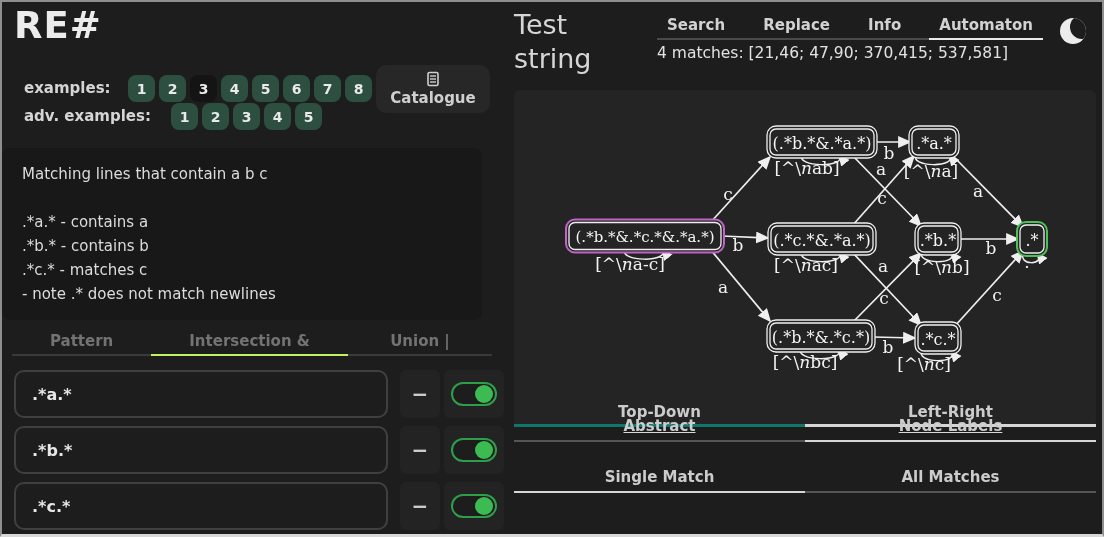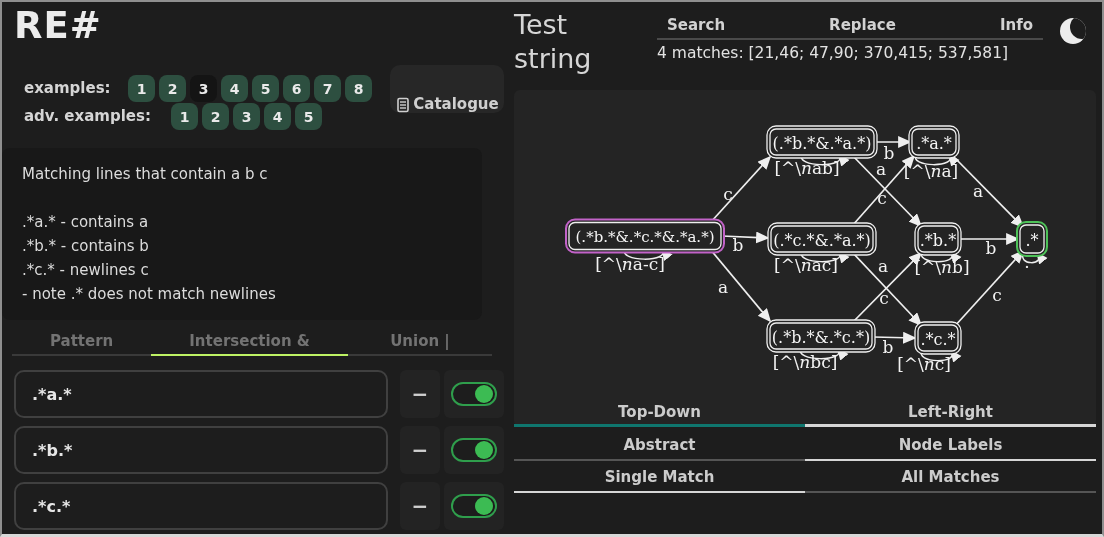--- a/index.html
+++ b/index.html
@@ -16,22 +16,22 @@
   .ex-label2{left:22px;top:105px;}
   .btn-group{position:absolute;display:flex;gap:4px;}
   .group1{left:126px;top:73px;}
   .group2{left:169px;top:101px;}
   .ex-btn{
     width:27px;height:27px;border-radius:8px;background:#2d4f40;color:#eaeaea;
     font-size:14px;font-weight:bold;display:flex;align-items:center;justify-content:center;cursor:pointer;
   }
   .ex-btn.active{background:#141414;}
   .catalogue{
-    position:absolute;left:388px;top:63px;width:114px;height:48px;border-radius:10px;
-    background:#272727;display:flex;align-items:flex-end;justify-content:center;gap:2px;cursor:pointer;
+    position:absolute;left:374px;top:63px;width:114px;height:48px;border-radius:10px;
+    background:#272727;display:flex;flex-direction:column;align-items:center;justify-content:center;gap:2px;cursor:pointer;
   }
   .catalogue .cat-label{font-size:15px;font-weight:bold;color:#cfcfcf;}
   .desc-box{
     position:absolute;left:0;top:146px;width:480px;height:172px;background:#181818;
     border-radius:8px;padding:14px 20px;font-size:15px;line-height:24px;color:#dcdcdc;
   }
   .tabs-row{
     position:absolute;left:10px;top:326px;width:480px;height:28px;display:flex;
   }
   .ptab{
@@ -67,21 +67,21 @@
   .moon{position:absolute;left:1058px;top:16px;width:26px;height:26px;border-radius:50%;background:#ececec;overflow:hidden;cursor:pointer;}
   .moon::after{content:"";position:absolute;left:10px;top:-3px;width:24px;height:24px;border-radius:50%;background:#1d1d1d;}
   .graph-panel{position:absolute;left:512px;top:88px;width:582px;height:337px;background:#242424;border-radius:6px;}
   .orient-row{position:absolute;left:0;bottom:0;width:100%;height:27px;display:flex;}
   .toggle-cell{width:50%;display:flex;align-items:center;justify-content:center;font-size:15px;font-weight:bold;
     color:#cccccc;border-bottom:3px solid #0f766e;cursor:pointer;}
   .toggle-cell.active{border-bottom:3px solid #d6d6d6;}
   .toggle-row{position:absolute;left:512px;width:582px;height:30px;display:flex;}
   .toggle-row .toggle-cell{border-bottom-width:2px;border-bottom-color:#555;}
   .toggle-row .toggle-cell.active{border-bottom-color:#d6d6d6;}
-  .trow1{top:429px;}
+  .trow1{top:410px;text-decoration:underline;}
   .trow2{top:461px;}
   svg text{font-family:"DejaVu Serif","Liberation Serif",serif;}
 </style>
 </head>
 <body>
 
 <div class="app">
 
   <div class="logo">RE#</div>
 
@@ -114,21 +114,21 @@
       <line x1="5" y1="11" x2="11" y2="11" stroke="#cfcfcf" stroke-width="1.4"></line>
     </svg>
     <span class="cat-label">Catalogue</span>
   </div>
 
   <div class="desc-box">
       <div>Matching lines that contain a b c</div>
       <div>&nbsp;</div>
       <div>.*a.* - contains a</div>
       <div>.*b.* - contains b</div>
-      <div>.*c.* - newlines c</div>
+      <div>.*c.* - matches c</div>
       <div>- note .* does not match newlines</div>
     </div>
 
   <div class="tabs-row">
       <div class="ptab">Pattern</div>
       <div class="ptab active">Intersection &amp;</div>
       <div class="ptab">Union |</div>
     </div>
 
   <div class="pattern-rows">
@@ -161,20 +161,21 @@
       </div>
     </div>
 
   <div class="right-title">Test string</div>
 
   <div class="rtabs-wrap">
     <div class="rtabs">
         <div class="rtab">Search</div>
         <div class="rtab">Replace</div>
         <div class="rtab">Info</div>
+        <div class="rtab active">Automaton</div>
       </div>
     <div class="matches">4 matches: [21,46; 47,90; 370,415; 537,581]</div>
   </div>
 
   <div class="moon"></div>
 
   <div class="graph-panel">
     <svg id="automaton-svg" width="582" height="310" viewBox="0 0 582 310">
         <defs>
           <marker id="arr" markerWidth="9" markerHeight="8" refX="7" refY="3.5" orient="auto">

